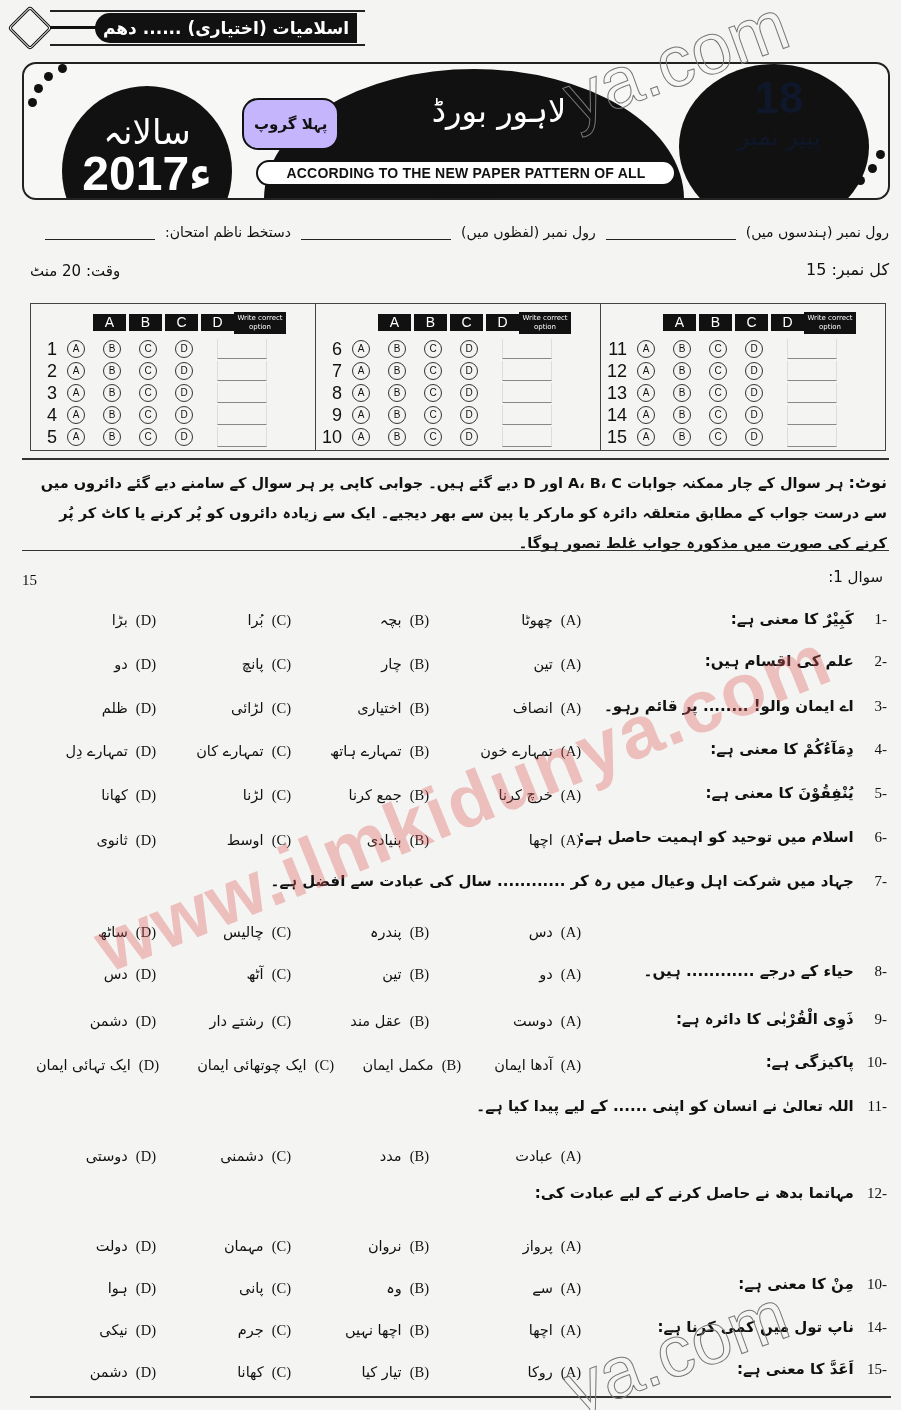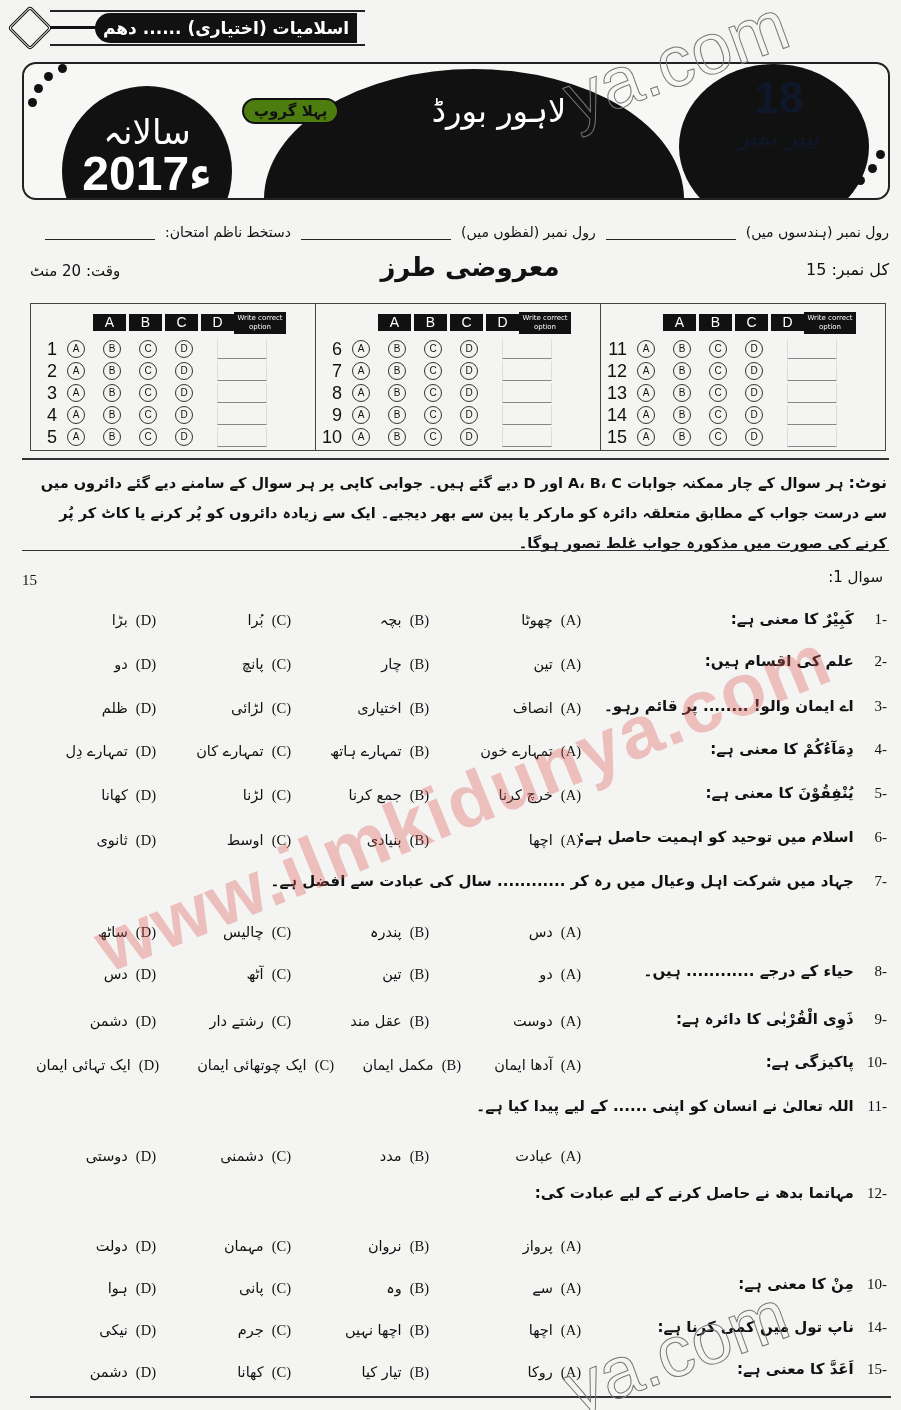--- a/index.html
+++ b/index.html
@@ -11,21 +11,21 @@
   .knot { position: absolute; left: 4px; top: 6px; width: 32px; height: 32px; border: 3px double #111; transform: rotate(45deg); border-radius: 4px; }
   .knotline { position: absolute; left: 40px; top: 20px; width: 48px; height: 3px; background: #111; }
   
   .banner { position: absolute; left: 22px; top: 62px; width: 868px; height: 138px; border: 2px solid #222; border-radius: 14px; background: #f7f7f5; overflow: hidden; }
   .blob-left { position: absolute; left: 38px; top: 22px; width: 170px; height: 170px; background: #111; border-radius: 50%; }
   .blob-mid { position: absolute; left: 240px; top: 5px; width: 420px; height: 170px; background: #111; border-radius: 210px 210px 0 0 / 130px 130px 0 0; }
   .blob-right { position: absolute; left: 655px; top: 0px; width: 190px; height: 165px; background: #111; border-radius: 50%; }
   .annual { position: absolute; left: 58px; top: 48px; width: 130px; text-align: center; color: #fff; }
   .annual .u { font-size: 34px; line-height: 40px; direction: rtl; }
   .annual .y { font-size: 48px; font-weight: bold; line-height: 44px; font-family: "Liberation Sans", sans-serif; }
-  .group { position: absolute; left: 218px; top: 34px; background: #4d7c0f; border: 2px solid #111; border-radius: 16px; padding: 2px 10px; font-size: 15px; font-weight: bold; direction: rtl; }
+  .group { position: absolute; left: 218px; top: 34px; background: #c4b5fd; border: 2px solid #111; border-radius: 16px; padding: 15px 10px; font-size: 15px; font-weight: bold; direction: rtl; }
   .board { position: absolute; left: 360px; top: 28px; width: 230px; text-align: center; color: #fff; font-size: 32px; direction: rtl; }
   .pattern { position: absolute; left: 232px; top: 96px; width: 420px; height: 26px; background: #fff; border: 2px solid #111; border-radius: 14px; font-family: "Liberation Sans", sans-serif; font-weight: bold; font-size: 14px; line-height: 22px; text-align: center; letter-spacing: 0.2px; }
   .paperno { position: absolute; left: 680px; top: 10px; width: 150px; text-align: center; color: #0f172a; }
   .paperno .n { font-size: 44px; font-weight: bold; font-family: "Liberation Sans", sans-serif; line-height: 48px; }
   .paperno .t { font-size: 24px; direction: rtl; line-height: 30px; }
   .dots { position: absolute; width: 9px; height: 9px; background: #111; border-radius: 50%; }
   
   .rollrow { position: absolute; left: 20px; right: 12px; top: 212px; height: 28px; direction: rtl; font-size: 14px; display: flex; align-items: flex-end; gap: 6px; }
   .rollrow .blank { display: inline-block; border-bottom: 1px solid #222; width: 130px; height: 18px; margin: 0 4px; }
   
@@ -72,20 +72,21 @@
 <div class="banner">
   <div class="blob-left"></div>
   <div class="blob-mid"></div>
   <div class="blob-right"></div>
   <div class="annual">
     <div class="u">سالانہ</div>
     <div class="y">2017ء</div>
   </div>
   <div class="group">پہلا گروپ</div>
   <div class="board">لاہور بورڈ</div>
+  <div class="pattern">ACCORDING TO THE NEW PAPER PATTERN OF ALL BOARDS</div>
   <div class="paperno">
     <div class="n">18</div>
     <div class="t">پیپر نمبر</div>
   </div>
 </div>
 <div class="dots" style="left:28px;top:98px"></div>
 <div class="dots" style="left:34px;top:84px"></div>
 <div class="dots" style="left:44px;top:72px"></div>
 <div class="dots" style="left:58px;top:64px"></div>
 <div class="dots" style="left:876px;top:150px"></div>
@@ -96,21 +97,20 @@
   <span>رول نمبر (ہندسوں میں)</span>
   <span class="blank"></span>
   <span>رول نمبر (لفظوں میں)</span>
   <span class="blank" style="width:150px"></span>
   <span>دستخط ناظم امتحان:</span>
   <span class="blank" style="width:110px"></span>
 </div>
 
 <div class="titlerow">
   <div class="marks">کل نمبر: 15</div>
-  <div class="title">معروضی طرز</div>
   <div class="time">وقت: 20 منٹ</div>
 </div>
 
 <div class="sheet">
   <div class="block">
     <div class="hdr" style="left:62px">
       <span>A</span>
       <span>B</span>
       <span>C</span>
       <span>D</span>

